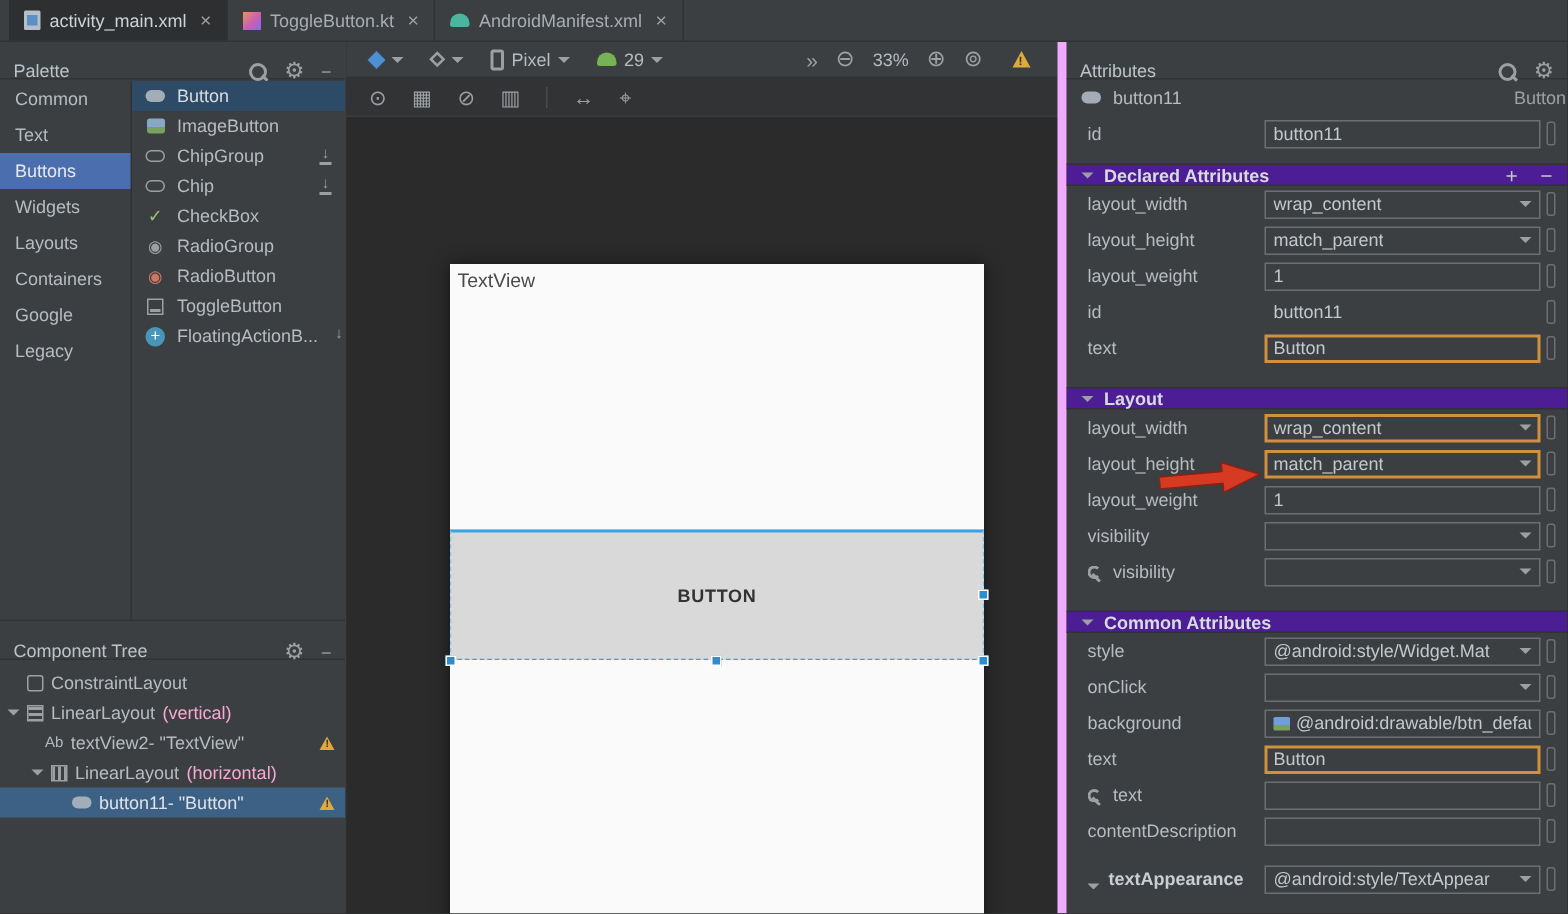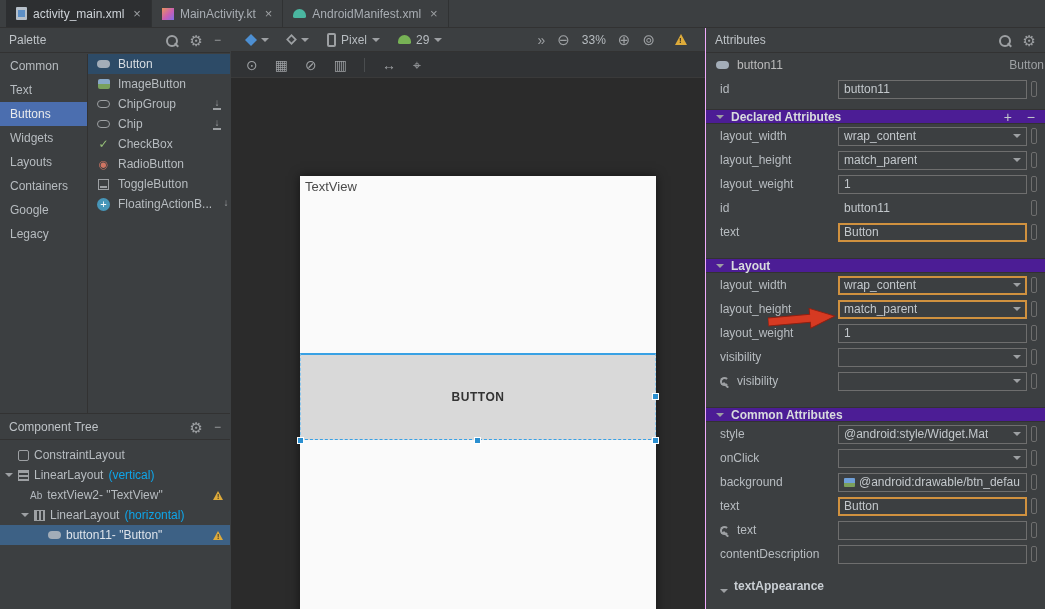--- a/index.html
+++ b/index.html
@@ -30,21 +30,21 @@
   .warn-tri::after{content:"!";position:absolute;top:3px;left:-2px;font-size:8px;font-weight:bold;color:#33302a;line-height:1}
   .warn-sm{border-left-width:5px;border-right-width:5px;border-bottom-width:9px}
   .warn-sm::after{top:2px;left:-1px;font-size:7px}
   .icon-wrench{width:11px;height:11px;position:relative;flex:none}
   .icon-wrench::before{content:"";position:absolute;left:0;top:0;width:5px;height:5px;border:2px solid #9da0a3;border-radius:50%;border-right-color:transparent}
   .icon-wrench::after{content:"";position:absolute;left:4px;top:5px;width:7px;height:2px;background:#9da0a3;transform:rotate(45deg);transform-origin:left top}
   .icon-image{width:11px;height:9px;background:linear-gradient(180deg,#6f9fd8 60%,#7ba05b 60%);border-radius:1px;flex:none}
 
   
   .left-panel{position:absolute;top:28px;left:0;width:230px;bottom:0;background:#3c3f41}
-  .panel-header{height:17px;display:flex;align-items:center;padding:12px 9px;border-bottom:1px solid #323232}
+  .panel-header{height:17px;display:flex;align-items:flex-start;padding:12px 9px;border-bottom:1px solid #323232}
   .panel-title{color:#bec3c7}
   .header-icons{margin-left:auto;display:flex;align-items:center;gap:11px}
   .palette-body{position:absolute;top:26px;left:0;right:0;height:360px;display:flex;border-bottom:1px solid #323232}
   .cat-col{width:88px;border-right:1px solid #323232}
   .cat-item{height:24px;display:flex;align-items:center;padding:0 10px;color:#b7bcc0}
   .cat-item.selected{background:#4b6eaf;color:#e8eaec}
   .comp-col{flex:1;overflow:hidden}
   .comp-item{height:20px;display:flex;align-items:center;gap:7px;padding:0 8px;color:#b7bcc0}
   .comp-item.selected{background:#2d4b67;color:#d8dde2}
   .comp-item .grow{flex:1}
@@ -63,21 +63,21 @@
   .i-fab::after{content:"+";font-size:11px;line-height:1}
   .i-download{width:10px;height:11px;position:relative}
   .i-download::before{content:"↓";position:absolute;left:50%;transform:translateX(-50%);top:-2px;font-size:10px;color:#9da0a3}
   .i-download::after{content:"";position:absolute;left:1px;right:1px;bottom:0;height:2px;background:#9da0a3}
 
   
   .tree-panel{position:absolute;left:0;right:0;top:387px;bottom:0}
   .tree-items{padding-top:5px}
   .tree-row{height:20px;display:flex;align-items:center;gap:5px;padding-right:7px;color:#b7bcc0}
   .tree-row.selected{background:#3d6185;color:#dde3ea}
-  .tree-suffix{color:#0ea5e9}
+  .tree-suffix{color:#f9a8d4}
   .i-constraint{width:11px;height:11px;border:1px solid #9da0a3;border-radius:2px}
   .i-ll-v{width:11px;height:11px;border:1px solid #9da0a3;background:repeating-linear-gradient(180deg,#9da0a3 0 2px,transparent 2px 4px)}
   .i-ll-h{width:11px;height:11px;border:1px solid #9da0a3;background:repeating-linear-gradient(90deg,#9da0a3 0 2px,transparent 2px 4px)}
   .i-ab{font-size:10px;color:#b3b9bf;flex:none}
   .tree-warn{margin-left:auto}
 
   
   .center{position:absolute;top:28px;left:231px;width:474px;bottom:0;background:#2b2b2b}
   .dtoolbar1{height:24px;background:#3c3f41;border-bottom:1px solid #323232;display:flex;align-items:center;padding:0 8px;gap:4px}
   .dtb-group{display:flex;align-items:center;gap:5px;padding:0 7px;color:#b7bcc0}
@@ -92,21 +92,21 @@
   .artboard{position:absolute;left:69px;top:97px;width:356px;height:464px;background:#fafafa;box-shadow:0 0 10px rgba(0,0,0,.55)}
   .tv-label{position:absolute;left:5px;top:3px;color:#4a4a4a;font-size:13px}
   .canvas-button{position:absolute;left:0;right:0;top:177px;height:87px;background:#d9d9d9;display:flex;align-items:center;justify-content:center;font-weight:bold;color:#333;letter-spacing:.5px;border-top:2px solid #39a1e4;border-bottom:1px dashed #39a1e4;border-left:1px dashed #8cc6ec;border-right:1px dashed #8cc6ec}
   .handle{position:absolute;width:7px;height:7px;background:#2a8fd0;border:1px solid #fff}
   .h-right{right:-4px;top:50%;margin-top:-4px}
   .h-bottom{left:50%;bottom:-5px;margin-left:-4px}
   .h-bl{left:-4px;bottom:-5px}
   .h-br{right:-4px;bottom:-5px}
 
   
-  .right-panel{position:absolute;top:28px;left:705px;right:0;bottom:0;background:#3c3f41;border-left:1px solid #f0abfc;overflow:hidden}
+  .right-panel{position:absolute;top:28px;left:705px;right:0;bottom:0;background:#3c3f41;border-left:6px solid #f0abfc;overflow:hidden}
   .attr-comp-row{height:24px;display:flex;align-items:center;gap:8px;padding:0 10px;overflow:hidden}
   .attr-comp-type{margin-left:auto;color:#9da0a3;margin-right:-9px;white-space:nowrap}
   .attr-row{height:24px;display:flex;align-items:center;padding:0 8px 0 14px}
   .attr-label{width:118px;flex:none;display:flex;align-items:flex-end;gap:6px;color:#b7bcc0;overflow:hidden;white-space:nowrap}
   .fieldwrap{flex:1;display:flex;align-items:center;gap:4px;min-width:0}
   .field{flex:1;height:19px;display:flex;align-items:center;gap:4px;padding:0 5px;border:1px solid #6e6e6e;background:#3c3f41;color:#c3c8cc;overflow:hidden;white-space:nowrap;min-width:0}
   .field .fval{overflow:hidden;white-space:nowrap}
   .field .fcaret{margin-left:auto}
   .field.orange{border:2px solid #d0913f;padding:0 4px}
   .field.plain{border-color:transparent}
@@ -123,21 +123,21 @@
 <div class="app">
 
   <div class="tabbar">
     <div class="tab active">
       <span class="ic icon-layoutfile"></span>
       <span>activity_main.xml</span>
       <span class="tab-close">×</span>
     </div>
     <div class="tab">
       <span class="ic icon-kotlin"></span>
-      <span>MainActivity.kt</span>
+      <span>ToggleButton.kt</span>
       <span class="tab-close">×</span>
     </div>
     <div class="tab">
       <span class="ic icon-android-head"></span>
       <span>AndroidManifest.xml</span>
       <span class="tab-close">×</span>
     </div>
   </div>
 
   <div class="left-panel">
@@ -201,20 +201,24 @@
           <span class="wicon">
               <span class="i-chip"></span>
             </span>
           <span>Chip</span>
           <span class="grow"></span>
             <span class="i-download"></span>
         </div>
         <div class="comp-item">
           <span class="wicon i-check"></span>
           <span>CheckBox</span>
+        </div>
+        <div class="comp-item">
+          <span class="wicon i-radiogroup"></span>
+          <span>RadioGroup</span>
         </div>
         <div class="comp-item">
           <span class="wicon i-radiobutton"></span>
           <span>RadioButton</span>
         </div>
         <div class="comp-item">
           <span class="wicon">
               <span class="i-toggle"></span>
             </span>
           <span>ToggleButton</span>
@@ -556,20 +560,27 @@
           </div>
         <span class="picker"></span>
       </div>
     </div>
 
     <div class="attr-row mt8">
       <span class="attr-label">
           <span class="caret-down"></span>
           <span class="attr-sub">textAppearance</span>
         </span>
+      <div class="fieldwrap">
+        <div class="field">
+            <span class="fval">@android:style/TextAppear</span>
+            <span class="caret-down fcaret"></span>
+          </div>
+        <span class="picker"></span>
+      </div>
     </div>
 
     <svg class="red-arrow" width="68" height="22" viewBox="0 0 68 22">
       <polygon points="0,7 42,7 42,1 67,11 42,21 42,15 0,15" fill="#d63a22" stroke="#8e2012" stroke-width="1"></polygon>
     </svg>
   </div>
 
 </div>
 
 </body></html>

